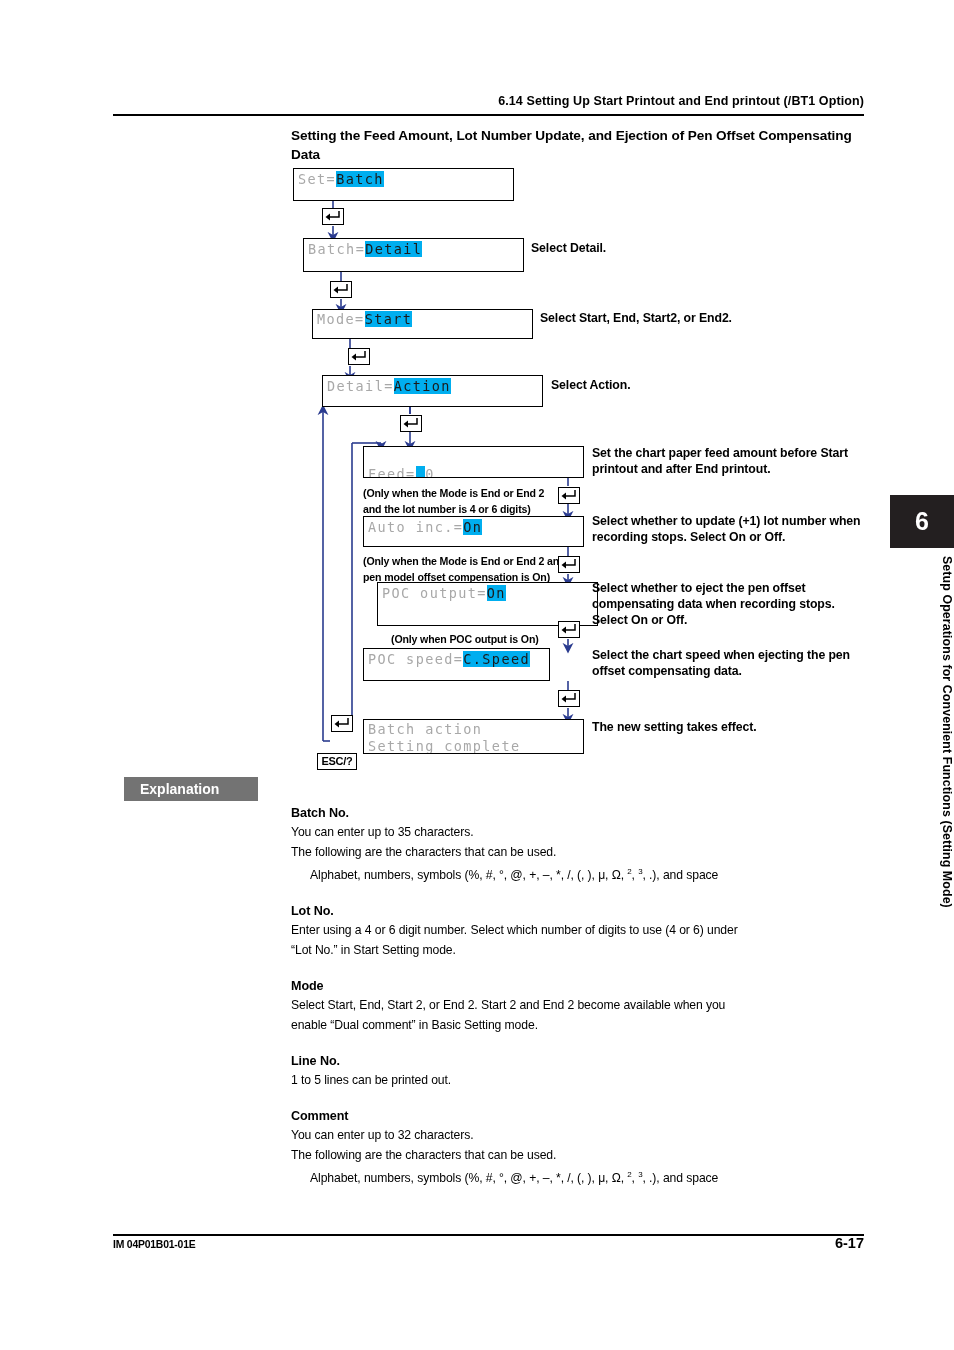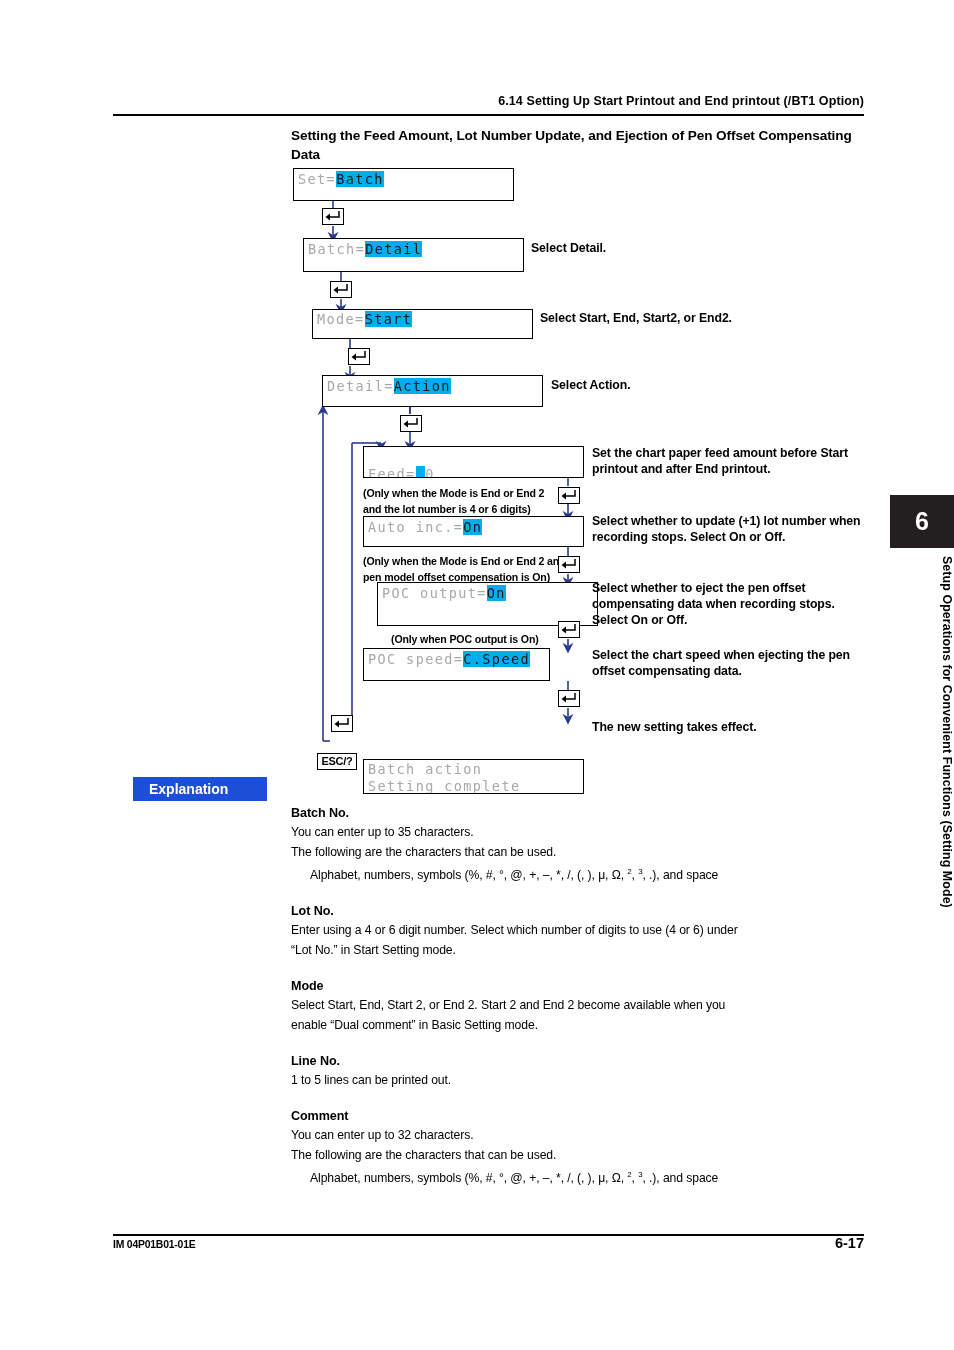--- a/index.html
+++ b/index.html
@@ -119,25 +119,25 @@
     position: absolute;
     font-size: 12.3px;
     font-weight: bold;
     line-height: 16.2px;
     letter-spacing: -0.1px;
   }
 
   
   .explanation-tag {
     position: absolute;
-    left: 133px;
+    left: 124px;
     top: 777px;
     width: 134px;
     height: 24px;
-    background: #1d4ed8;
+    background: #737373;
     color: #fff;
     font-size: 14px;
     font-weight: bold;
     line-height: 24px;
     padding-left: 16px;
     box-sizing: border-box;
   }
 
   .explain-body {
     position: absolute;
@@ -370,21 +370,21 @@
 </div>
 <div class="callout" style="left:592px; top:647px; width:275px;">Select the chart speed when ejecting the pen offset compensating data.</div>
 
 <div class="enterkey" style="left:558px; top:690px;">
   <svg width="19" height="14" viewBox="0 0 19 14">
       <path d="M16,2 L16,8 L5,8" stroke="#000" stroke-width="1.5" fill="none"></path>
       <path d="M7,4.5 L2.5,8 L7,11.5 Z" fill="#000"></path>
     </svg>
 </div>
 
-<div class="lcd" style="left:363px; top:719px; width:221px; height:35px;margin-top:40px;">
+<div class="lcd" style="left:363px; top:719px; width:221px; height:35px;">
   <div class="lcd-line" style="margin-top:1px;">Batch action</div>
   <div class="lcd-line">Setting complete</div>
 </div>
 <div class="callout" style="left:592px; top:719px; width:275px;">The new setting takes effect.</div>
 
 <div class="enterkey" style="left:331px; top:715px;">
   <svg width="19" height="14" viewBox="0 0 19 14">
       <path d="M16,2 L16,8 L5,8" stroke="#000" stroke-width="1.5" fill="none"></path>
       <path d="M7,4.5 L2.5,8 L7,11.5 Z" fill="#000"></path>
     </svg>

